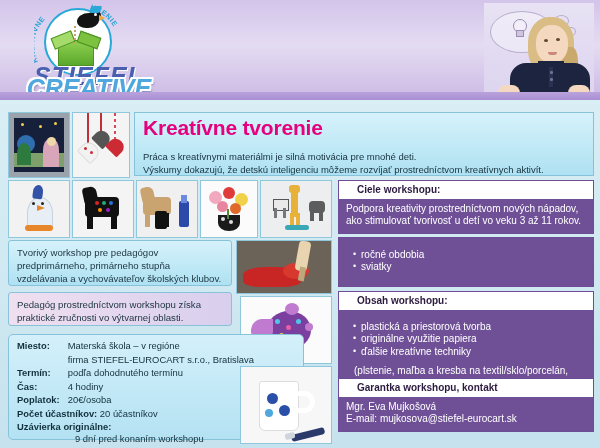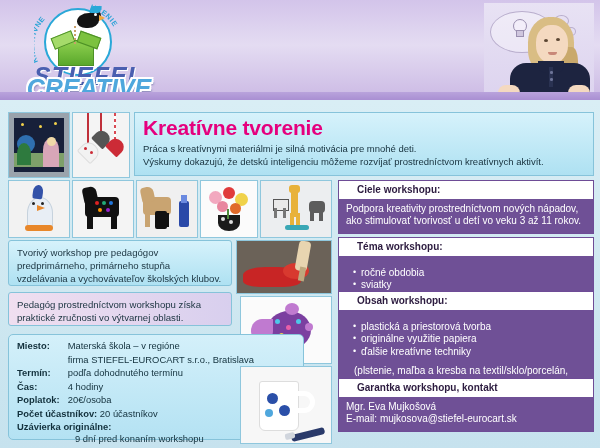--- a/index.html
+++ b/index.html
@@ -217,21 +217,21 @@
     <div style="position:absolute;left:7px;top:30px;width:17px;height:15px;background:#f2f2f2;border:1px solid #ddd;border-radius:50% 50% 10% 10%;transform:rotate(45deg);"></div>
     <div style="position:absolute;left:11px;top:34px;width:3px;height:3px;border-radius:50%;background:#cc2b36;"></div>
     <div style="position:absolute;left:17px;top:38px;width:3px;height:3px;border-radius:50%;background:#cc2b36;"></div>
     <div style="position:absolute;left:21px;top:18px;width:16px;height:15px;background:#555;border-radius:50% 50% 10% 10%;transform:rotate(45deg);"></div>
     <div style="position:absolute;left:35px;top:26px;width:16px;height:15px;background:#cc2b36;border-radius:50% 50% 10% 10%;transform:rotate(45deg);"></div>
   </div>
 
   <div class="panel panel-cyan" style="left:134px;top:112px;width:460px;height:64px;">
     <div style="padding:3px 8px 0 8px;">
       <div class="panel-title">Kreatívne tvorenie</div>
-      <div class="panel-sub" style="margin-top:3px;">Práca s kreatívnymi materiálmi je silná motivácia pre mnohé deti.</div>
+      <div class="panel-sub" style="margin-top:11px;">Práca s kreatívnymi materiálmi je silná motivácia pre mnohé deti.</div>
       <div class="panel-sub">Výskumy dokazujú, že detskú inteligenciu môžeme rozvíjať prostredníctvom kreatívnych aktivít.</div>
     </div>
   </div>
 
   <div class="tile" style="left:8px;top:180px;width:60px;height:56px;">
     <div class="ph" style="background:#f2f2f2;"></div>
     <div style="position:absolute;left:18px;top:16px;width:24px;height:30px;background:#e8eef5;border:1px solid #c6d2dd;border-radius:50% 50% 14% 14%;"></div>
     <div style="position:absolute;left:24px;top:4px;width:10px;height:14px;background:#3352a8;border-radius:50% 50% 20% 20%;transform:rotate(8deg);"></div>
     <div style="position:absolute;left:28px;top:24px;width:0;height:0;border-left:8px solid #e8872a;border-top:3px solid transparent;border-bottom:3px solid transparent;"></div>
     <div style="position:absolute;left:23px;top:21px;width:3px;height:3px;border-radius:50%;background:#222;"></div>
@@ -296,21 +296,20 @@
     <div class="sec-body">
       <div>Podpora kreativity prostredníctvom nových nápadov, ako stimulovať tvorivosť u detí vo veku 3 až 11 rokov.</div>
     </div>
   </div>
 
   <div class="panel panel-cyan" style="left:8px;top:240px;width:224px;height:46px;border-radius:3px;">
     <div class="panel-text" style="padding:5px 8px;">Tvorivý workshop pre pedagógov predprimárneho, primárneho stupňa vzdelávania a vychovávateľov školských klubov.</div>
   </div>
 
   <div class="sec" style="top:237px;">
-    <div class="sec-head">Téma workshopu:</div>
     <div class="sec-body">
       <ul>
         <li>ročné obdobia</li>
         <li>sviatky</li>
       </ul>
     </div>
   </div>
 
   <div class="tile" style="left:236px;top:240px;width:94px;height:52px;">
     <div class="ph" style="background:#6b6258;"></div>

